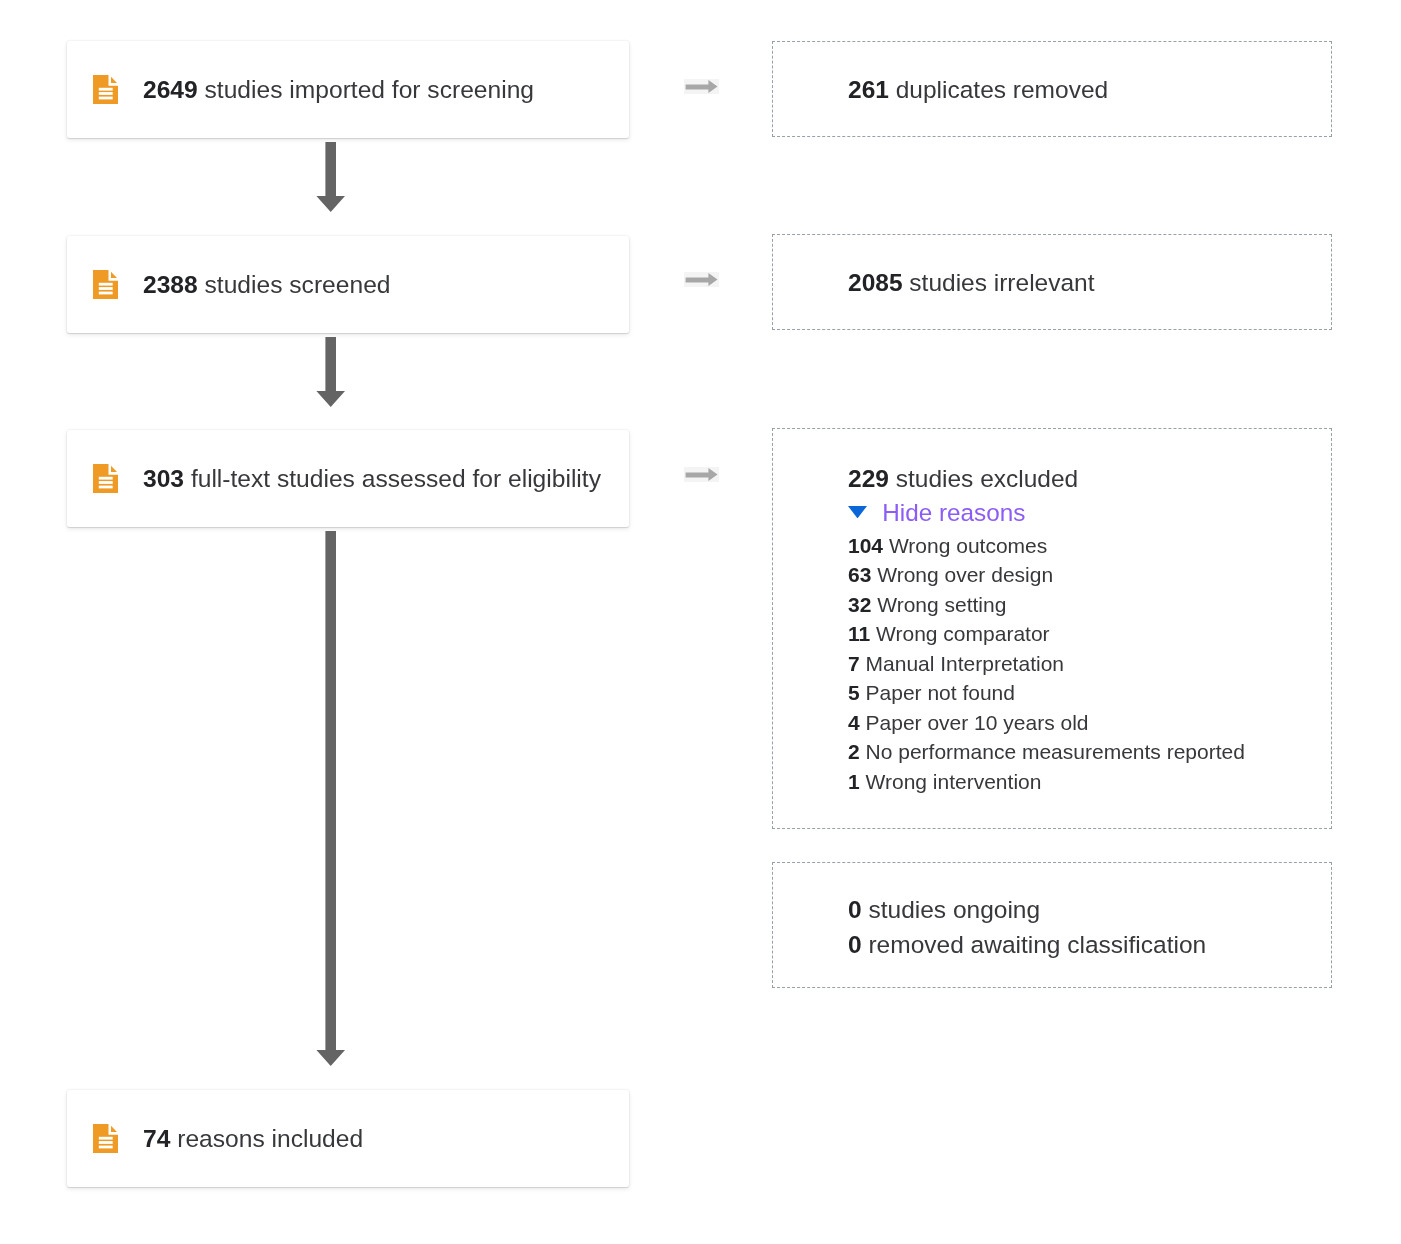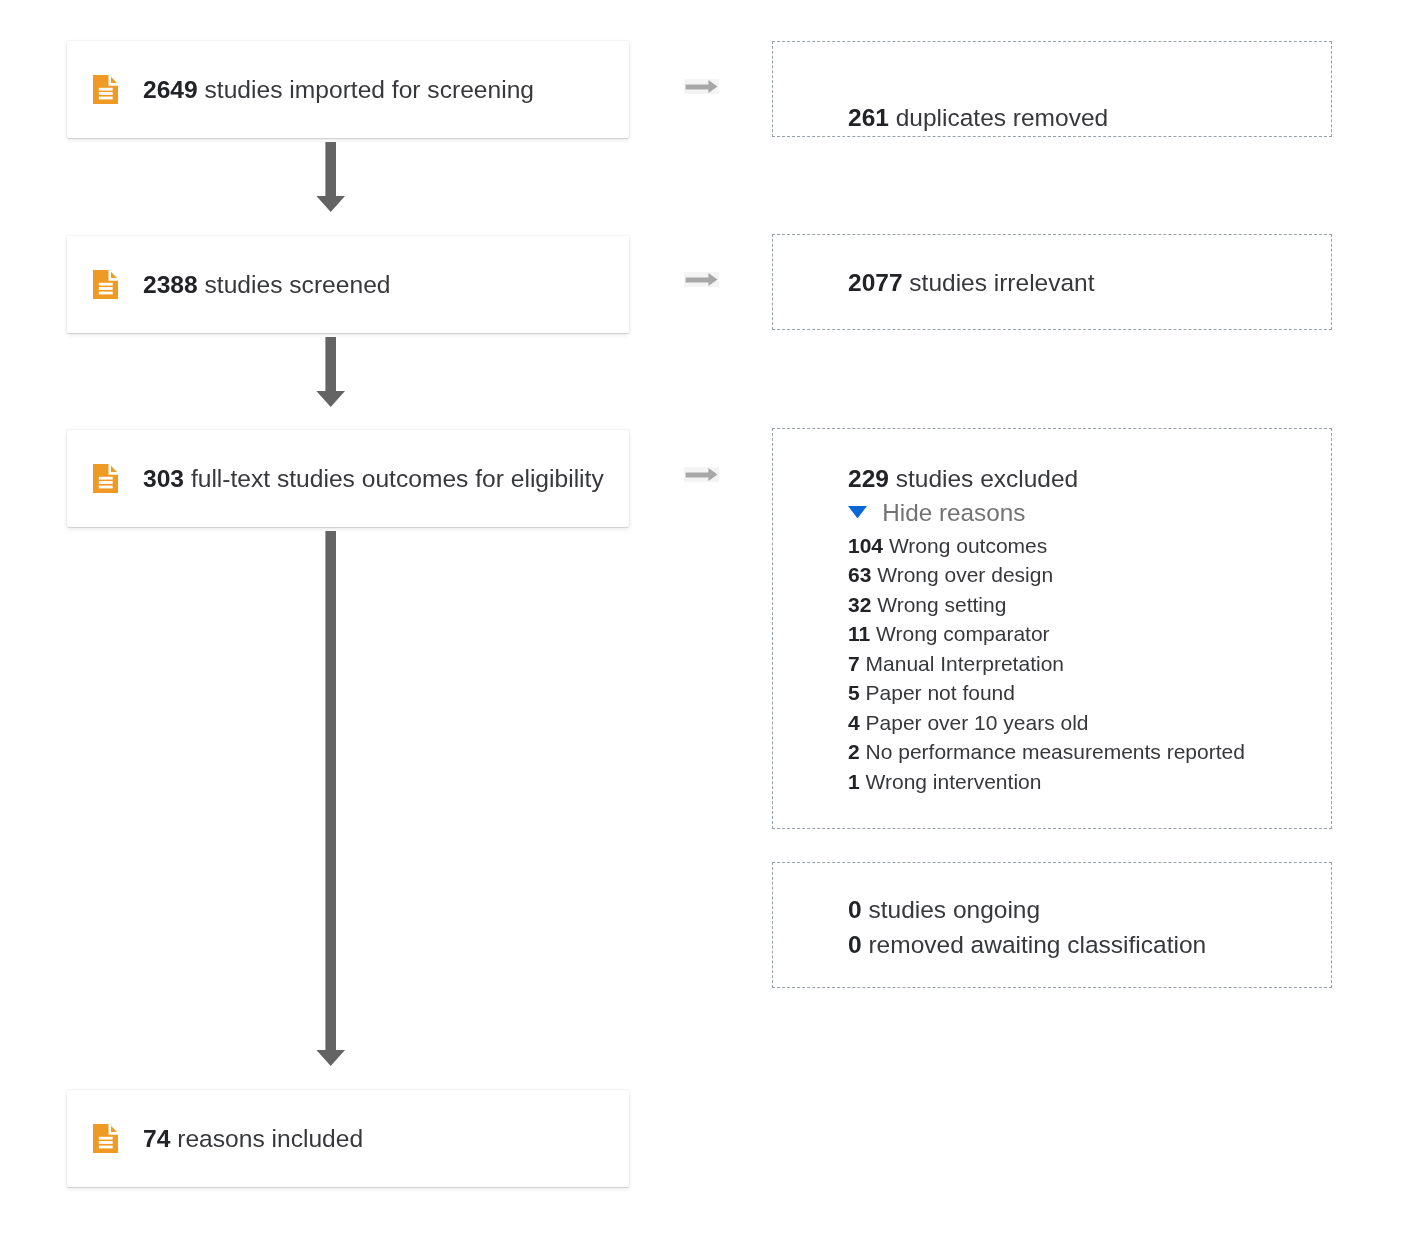--- a/index.html
+++ b/index.html
@@ -71,21 +71,21 @@
 
   
   .arrow-right {
     position: absolute;
   }
   .arrow-down {
     position: absolute;
   }
 
   .reasons-link {
-    color: #737373;
+    color: #8b5cf6;
     font-size: 24.3px;
     line-height: 34.6px;
     display: flex;
     align-items: center;
     cursor: pointer;
     white-space: nowrap;
   }
   .reasons-link .caret { width: 19px; height: 12.4px; margin-right: 15.2px; line-height: 0; position: relative; top: -1.5px; }
   .reasons-list .dbox-line { font-size: 21px; line-height: 29.5px; }
 
@@ -93,21 +93,21 @@
   #card1 { left: 67px;  top: 41px;   width: 562px; height: 97px; }
   #card2 { left: 67px;  top: 236px;  width: 562px; height: 97px; }
   #card3 { left: 67px;  top: 430px;  width: 562px; height: 97px; }
   #card4 { left: 67px;  top: 1090px; width: 562px; height: 97px; }
 
   #dbox1 { left: 772px; top: 41px;   width: 560px; height: 96px; }
   #dbox2 { left: 772px; top: 234px;  width: 560px; height: 96px; }
   #dbox3 { left: 772px; top: 428px;  width: 560px; height: 401px; }
   #dbox4 { left: 772px; top: 862px;  width: 560px; height: 126px; }
 
-  #dbox1 .dbox-inner { top: 30.7px; margin-top: 28px; }
+  #dbox1 .dbox-inner { top: 30.7px; }
   #dbox2 .dbox-inner { top: 30.7px; }
   #dbox3 .dbox-inner { top: 32.7px; }
   #dbox4 .dbox-inner { top: 28.5px; }
   #dbox4 .dbox-line { line-height: 35.2px; }
 
   #ar1 { left: 684px; top: 79px; }
   #ar2 { left: 684px; top: 272px; }
   #ar3 { left: 684px; top: 467px; }
 
   #ad1 { left: 316px; top: 142px; }
@@ -155,21 +155,21 @@
   <div class="card" id="card3">
     <span class="doc-icon">
       <svg viewBox="0 0 25.4 29.2" width="25.4" height="29.2" aria-hidden="true">
         <path class="doc-body" d="M0 0 H15.5 V10.8 H25.4 V29.2 H0 Z"></path>
         <path class="doc-fold" d="M18 1.8 V7.9 H24 Z"></path>
         <rect class="doc-line" x="5.8" y="12.8" width="13.9" height="2.8"></rect>
         <rect class="doc-line" x="5.8" y="17.1" width="13.9" height="2.8"></rect>
         <rect class="doc-line" x="5.8" y="21.6" width="13.9" height="2.8"></rect>
       </svg>
     </span>
-    <span class="card-text"><b>303</b> <span>full-text studies outcomes for eligibility</span></span>
+    <span class="card-text"><b>303</b> <span>full-text studies assessed for eligibility</span></span>
   </div>
 
   <div class="card" id="card4">
     <span class="doc-icon">
       <svg viewBox="0 0 25.4 29.2" width="25.4" height="29.2" aria-hidden="true">
         <path class="doc-body" d="M0 0 H15.5 V10.8 H25.4 V29.2 H0 Z"></path>
         <path class="doc-fold" d="M18 1.8 V7.9 H24 Z"></path>
         <rect class="doc-line" x="5.8" y="12.8" width="13.9" height="2.8"></rect>
         <rect class="doc-line" x="5.8" y="17.1" width="13.9" height="2.8"></rect>
         <rect class="doc-line" x="5.8" y="21.6" width="13.9" height="2.8"></rect>
@@ -214,21 +214,21 @@
   </span>
 
   <div class="dbox" id="dbox1">
     <div class="dbox-inner">
       <div class="dbox-line"><b>261</b> <span>duplicates removed</span></div>
     </div>
   </div>
 
   <div class="dbox" id="dbox2">
     <div class="dbox-inner">
-      <div class="dbox-line"><b>2077</b> <span>studies irrelevant</span></div>
+      <div class="dbox-line"><b>2085</b> <span>studies irrelevant</span></div>
     </div>
   </div>
 
   <div class="dbox" id="dbox3">
     <div class="dbox-inner">
       <div class="dbox-line excl-head"><b>229</b> <span>studies excluded</span></div>
       <div class="reasons-link">
         <span class="caret">
           <svg viewBox="0 0 19 12.4" width="19" height="12.4">
               <path d="M0 0 H19 L9.5 12.4 Z" fill="#0b67d8"></path>

